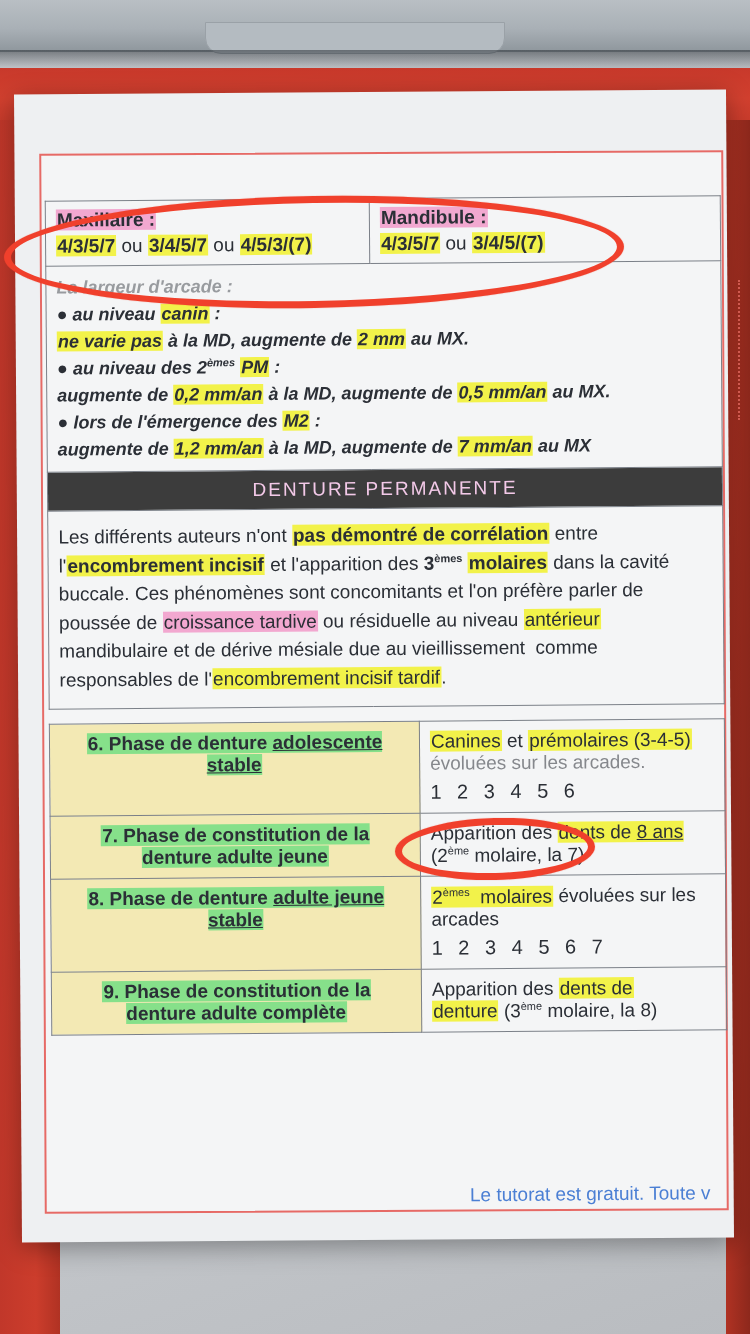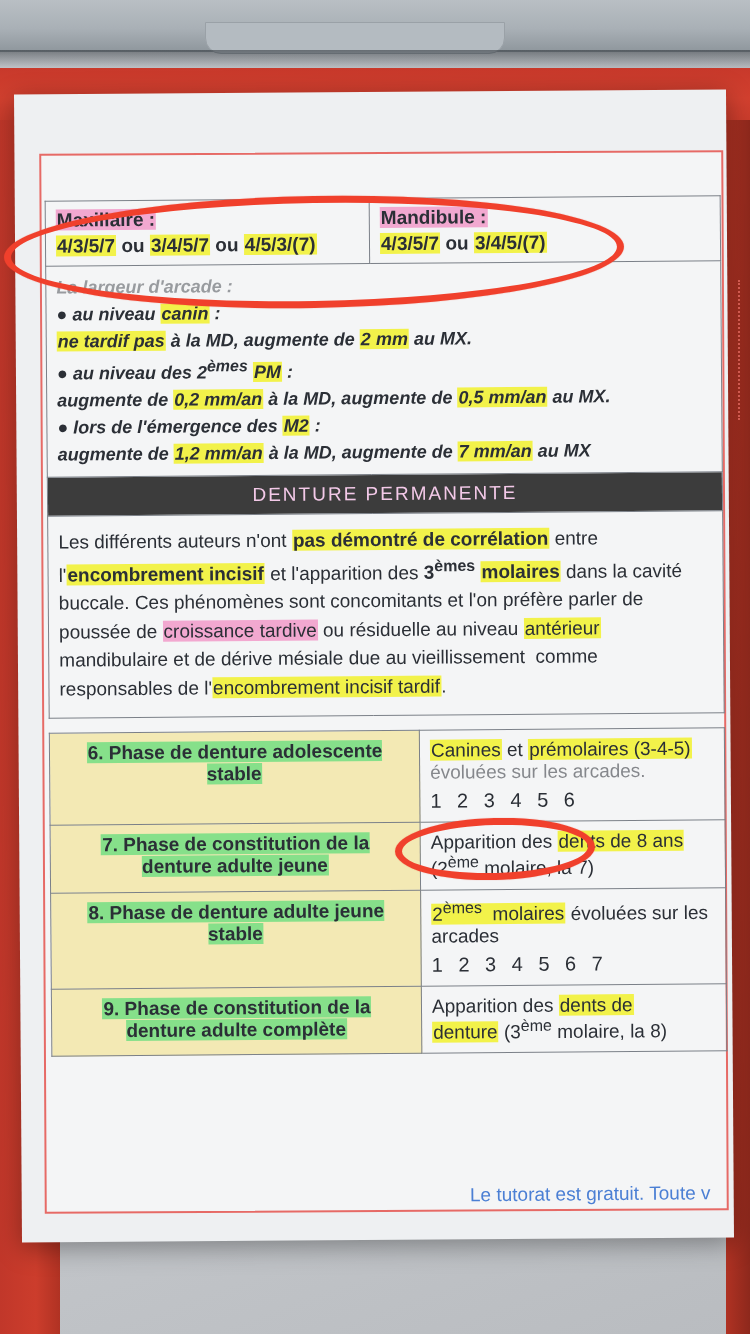--- a/index.html
+++ b/index.html
@@ -37,44 +37,44 @@
   
   .doc{position:absolute;left:48px;top:198px;width:676px;transform:rotate(-0.45deg);
     font-family:"Liberation Sans", sans-serif;color:#2b2f36;}
 
   table.box{border-collapse:collapse;width:676px;}
   table.box td{border:1px solid #7b8088;vertical-align:top;padding:8px 10px;background:transparent;}
 
   .hl-y{background:#f2f24a;padding:0 1px;}
   .hl-g{background:#86e08a;padding:0 1px;}
   .hl-p{background:#f2a8d0;padding:0 1px;}
-  .u{}
+  .u{text-decoration:underline;}
   b{font-weight:bold;}
 
   
   .hdr-row td{padding:6px 10px 10px;}
   .hdr-label{font-weight:bold;font-size:19px;}
   .hdr-vals{font-weight:bold;font-size:19px;margin-top:4px;}
-  .ou{font-weight:bold;font-style:normal;}
+  .ou{font-weight:normal;font-style:normal;}
 
   .arcade-block{font-size:18px;line-height:1.5;font-style:italic;font-weight:bold;}
   .arcade-block .faded{opacity:.45;}
   .bullet{margin:0;}
 
   .band{background:#3c3c3c;color:#f3c9e8;text-align:center;letter-spacing:2px;
     font-size:19px;padding:8px 0;}
 
   .para{font-size:19px;line-height:1.5;padding:12px 10px 14px;}
 
   table.phases{border-collapse:collapse;width:676px;margin-top:14px;}
   table.phases td{border:1px solid #7b8088;padding:9px 10px;font-size:19px;vertical-align:top;}
   td.left{width:370px;text-align:center;font-weight:bold;background:#f3e9b4;}
   td.right{background:transparent;}
   .digits{letter-spacing:5px;font-size:20px;margin-top:6px;}
-  sup{font-size:16px;}
+  sup{font-size:11px;}
 
   
   .ellipse{position:absolute;border:7px solid #f0402c;border-radius:50%;
     pointer-events:none;box-shadow:0 0 1px rgba(240,64,44,.6);}
   #ell-top{left:4px;top:196px;width:620px;height:112px;transform:rotate(-1deg);}
   #ell-digits{left:395px;top:818px;width:200px;height:62px;transform:rotate(-1.5deg);}
 
   .footer-note{position:absolute;left:470px;top:1183px;width:290px;color:#4b7fd4;
     font-size:19px;transform:rotate(-0.5deg);}
 </style>
@@ -114,21 +114,21 @@
         <div class="hdr-vals">
           <span class="hl-y">4/3/5/7</span><span class="ou"> ou </span><span class="hl-y">3/4/5/(7)</span>
         </div>
       </td>
     </tr>
     <tr>
       <td colspan="2">
         <div class="arcade-block">
           <div class="faded">La largeur d'arcade :</div>
           <div class="bullet">● au niveau <span class="hl-y">canin</span> :</div>
-          <div class="bullet"><span class="hl-y">ne tardif pas</span> à la MD, augmente de <span class="hl-y">2 mm</span> au MX.</div>
+          <div class="bullet"><span class="hl-y">ne varie pas</span> à la MD, augmente de <span class="hl-y">2 mm</span> au MX.</div>
           <div class="bullet">● au niveau des <b>2<sup>èmes</sup></b> <span class="hl-y">PM</span> :</div>
           <div class="bullet">augmente de <span class="hl-y">0,2 mm/an</span> à la <b>MD</b>, augmente de <span class="hl-y">0,5 mm/an</span> au <b>MX</b>.</div>
           <div class="bullet">● lors de l'émergence des <span class="hl-y">M2</span> :</div>
           <div class="bullet">augmente de <span class="hl-y">1,2 mm/an</span> à la <b>MD</b>, augmente de <span class="hl-y">7 mm/an</span> au <b>MX</b></div>
         </div>
       </td>
     </tr>
     <tr>
       <td colspan="2" style="padding:0">
         <div class="band">DENTURE PERMANENTE</div>

